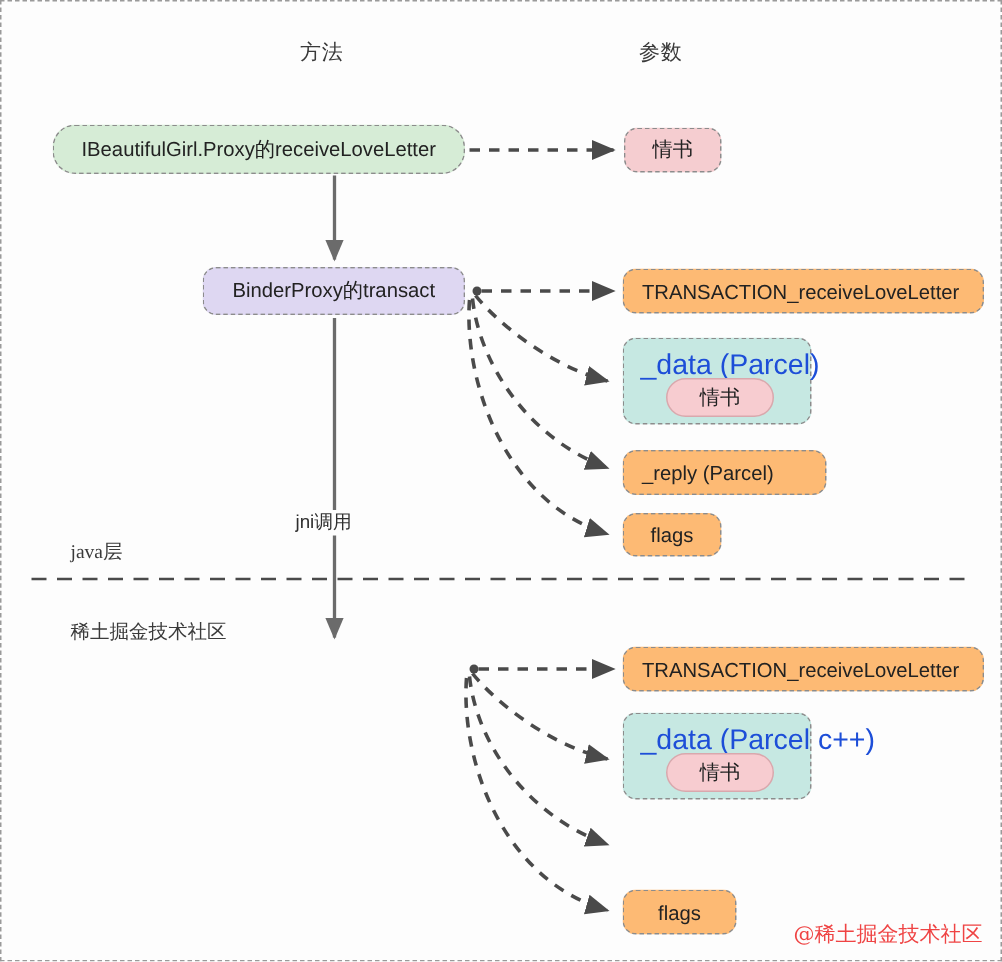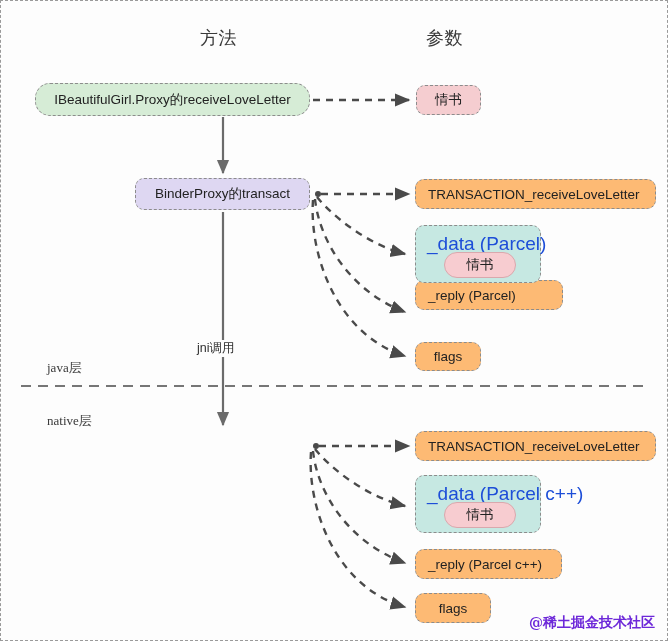--- a/index.html
+++ b/index.html
@@ -22,21 +22,21 @@
   #svg-layer {
     position: absolute;
     left: 0;
     top: 0;
     width: 668px;
     height: 641px;
     pointer-events: none;
   }
   .col-header {
     position: absolute;
-    font-size: 18px;
+    font-size: 14px;
     color: #3a3a3a;
     white-space: nowrap;
     letter-spacing: 0.5px;
   }
   .layer-label {
     position: absolute;
     font-size: 13px;
     color: #3a3a3a;
     white-space: nowrap;
     font-family: Liberation Serif, serif;
@@ -92,24 +92,23 @@
     font-size: 13.5px;
     color: #222222;
     display: flex;
     align-items: center;
     justify-content: center;
     white-space: nowrap;
   }
   .watermark {
     position: absolute;
     font-size: 14px;
-    color: #6d28d9;
+    color: #ef4444;
     white-space: nowrap;
     font-family: "DejaVu Serif", "Liberation Serif", serif;
-    font-weight: bold;
   }
 </style>
 </head>
 <body>
 
 <div id="canvas">
 
   <svg id="svg-layer" viewBox="0 0 668 641" width="668" height="641">
     <defs>
       <marker id="arrowhead" markerWidth="7" markerHeight="7" refX="6" refY="3.2" orient="auto" markerUnits="strokeWidth">
@@ -146,40 +145,39 @@
 
     <path d="M312,450 C316,490 346,541 404,562" fill="none" stroke="#4a4a4a" stroke-width="2.4" stroke-dasharray="7 6" marker-end="url(#arrowhead)"></path>
 
     <path d="M310,451 C306,506 334,586 404,606" fill="none" stroke="#4a4a4a" stroke-width="2.4" stroke-dasharray="7 6" marker-end="url(#arrowhead)"></path>
   </svg>
 
   <div class="col-header" style="left:199px; top:25px;">方法</div>
   <div class="col-header" style="left:425px; top:25px;">参数</div>
 
   <div class="layer-label" style="left:46px; top:358px;">java层</div>
-  <div class="layer-label" style="left:46px; top:411px;">native层</div>
+  <div class="layer-label" style="left:46px; top:411px;">稀土掘金技术社区</div>
 
   <div class="edge-label" style="left:194px; top:339px;">jni调用</div>
 
   <div class="node node-green center" style="left:34px; top:82px; width:275px; height:33px;border-radius:15px;">IBeautifulGirl.Proxy的receiveLoveLetter</div>
 
   <div class="node node-pink center" style="left:415px; top:84px; width:65px; height:30px;">情书</div>
 
   <div class="node node-purple center" style="left:134px; top:177px; width:175px; height:32px;">BinderProxy的transact</div>
 
   <div class="node node-teal leftpad" style="left:414px; top:178px; width:241px; height:30px;">TRANSACTION_receiveLoveLetter</div>
 
-  <div class="node node-teal leftpad" style="left:414px; top:279px; width:148px; height:30px;">_reply (Parcel)</div>
+  <div class="node node-teal leftpad" style="left:414px; top:299px; width:136px; height:30px;">_reply (Parcel)</div>
 
   <div class="node node-teal center" style="left:414px; top:341px; width:66px; height:29px;">flags</div>
 
 
   <div class="node node-teal leftpad" style="left:414px; top:430px; width:241px; height:30px;">TRANSACTION_receiveLoveLetter</div>
 
-  <div class="node node-teal leftpad" style="left:414px; top:548px; width:147px; height:30px;">_reply (Parcel  c++)</div>
 
   <div class="node node-teal center" style="left:414px; top:592px; width:76px; height:30px;">flags</div>
 
   <div class="parcel" style="left:414px; top:224px; width:126px; height:58px;">
     <span class="parcel-title">_data (Parcel)</span>
     <span class="pill" style="left:28px; top:26px; width:72px; height:26px;">情书</span>
   </div>
 
   <div class="parcel" style="left:414px; top:474px; width:126px; height:58px;">
     <span class="parcel-title">_data (Parcel c++)</span>

